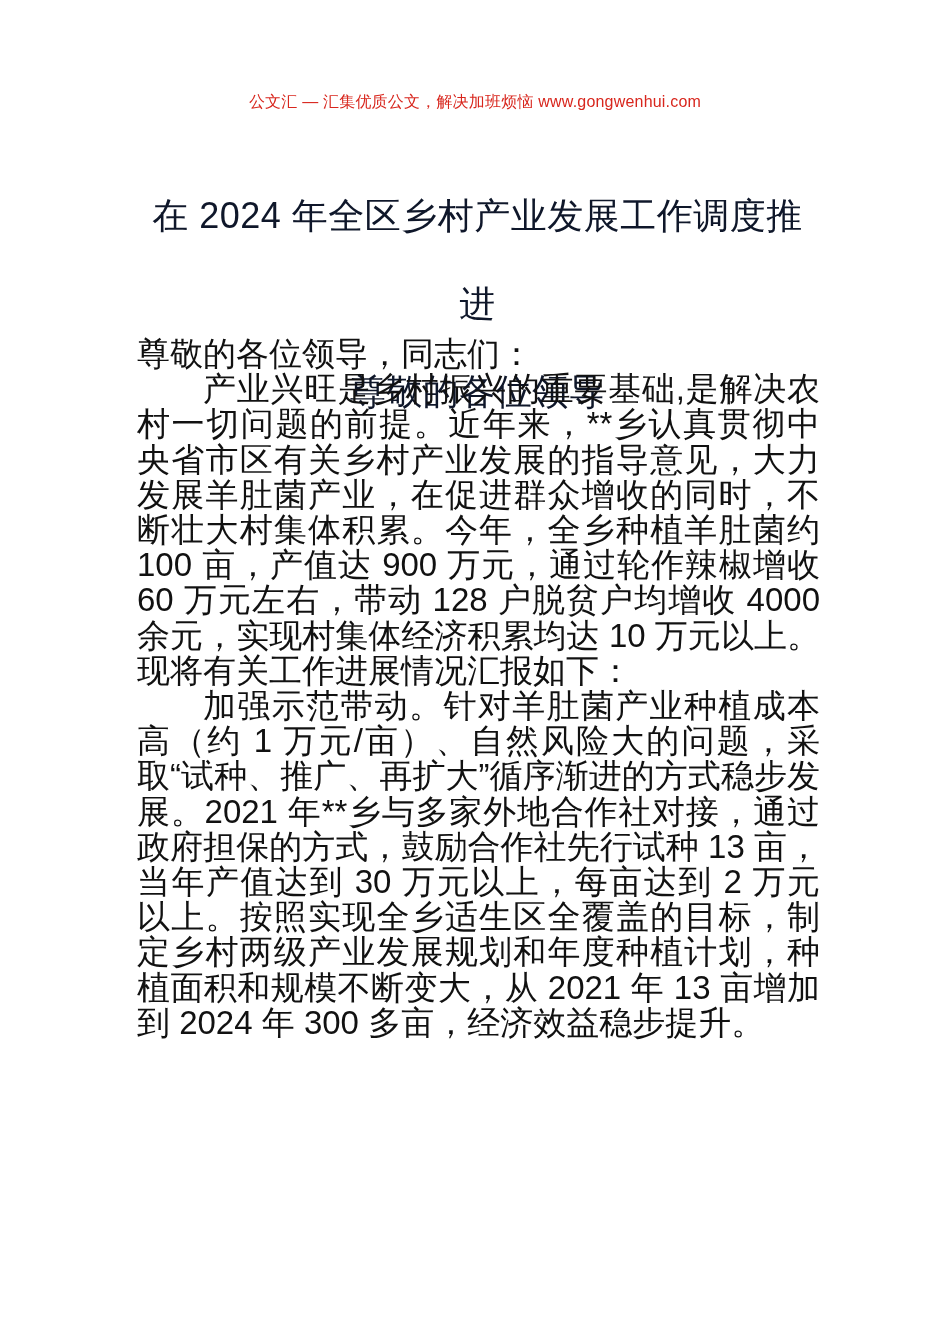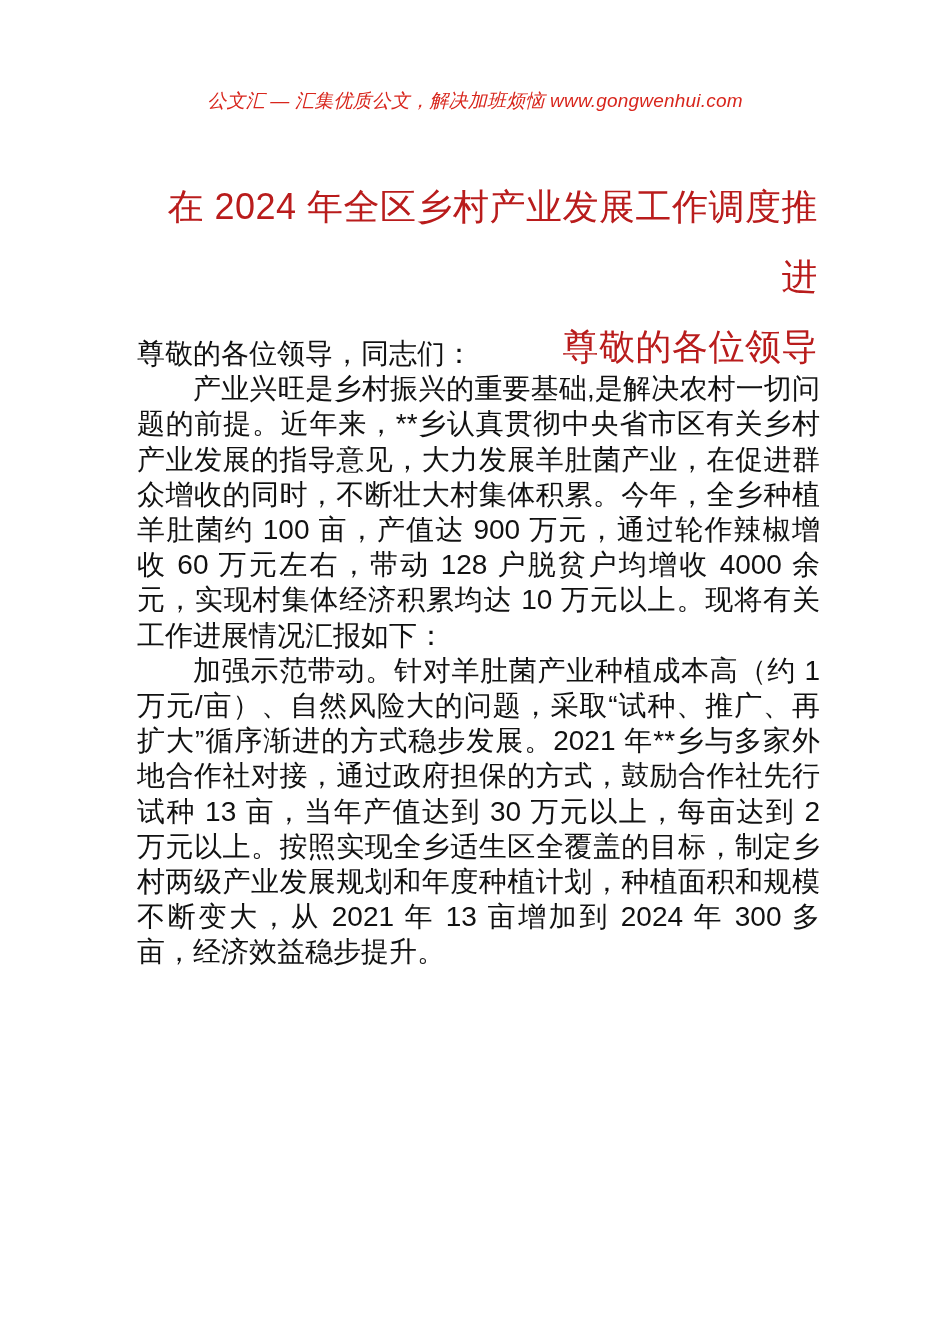--- a/index.html
+++ b/index.html
@@ -29,48 +29,47 @@
     width: 950px;
     text-align: center;
     color: #d8261d;
     font-size: 23px;
     line-height: 30px;
     letter-spacing: 0.2px;
     white-space: nowrap;
     font-family: "Liberation Sans", "DejaVu Sans", sans-serif;
   }
   .site-banner .cn {
-    font-size: 19px;
-    font-style: italic;
+    font-size: 16px;
   }
 
   
   .doc-title {
     position: absolute;
     left: 137px;
     top: 172px;
     width: 681px;
-    text-align: right;
+    text-align: center;
     font-size: 36px;
-    line-height: 70px;
+    line-height: 88px;
     letter-spacing: 0.5px;
-    color: #b91c1c;
+    color: #0f172a;
     font-family: "Liberation Sans", "DejaVu Sans", sans-serif;
   }
 
   
   .doc-body {
     position: absolute;
     left: 137px;
     top: 336px;
     width: 683px;
   }
   .doc-body p {
     margin: 0;
-    font-size: 28px;
+    font-size: 33px;
     line-height: 35.2px;
     text-align: justify;
     text-justify: inter-ideograph;
     letter-spacing: 0px;
     color: #111111;
     word-break: break-all;
   }
   .doc-body p.indent {
     text-indent: 2em;
   }

